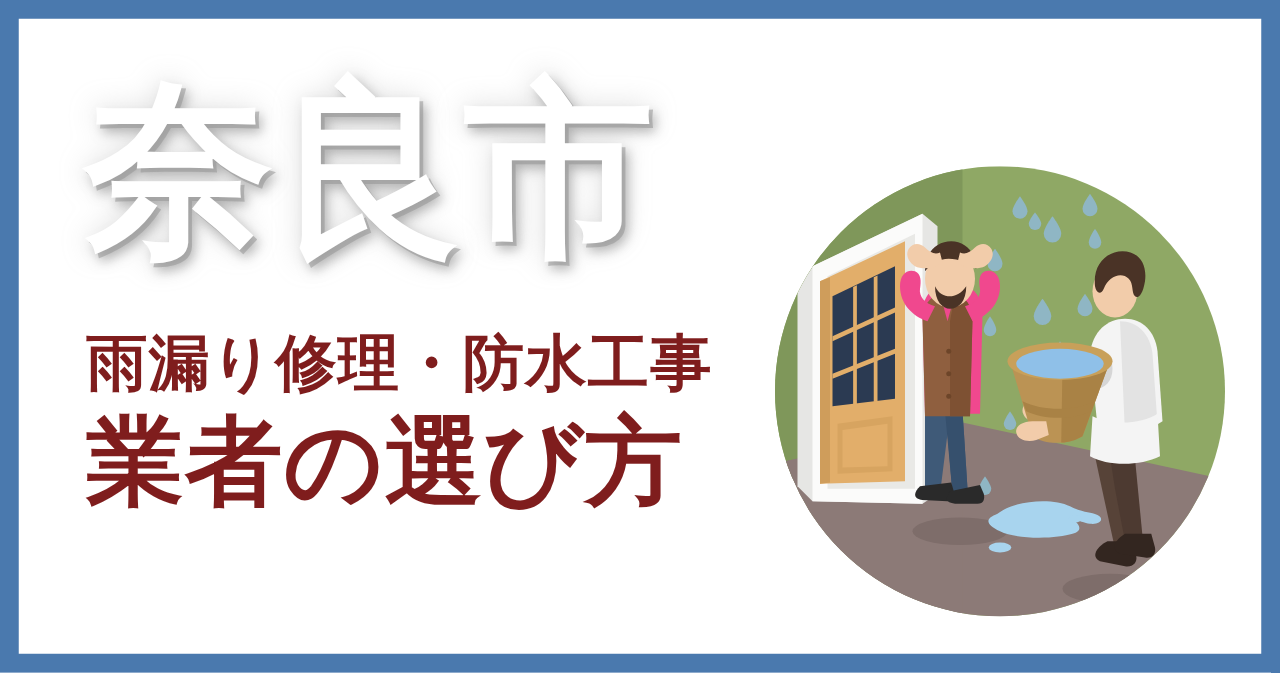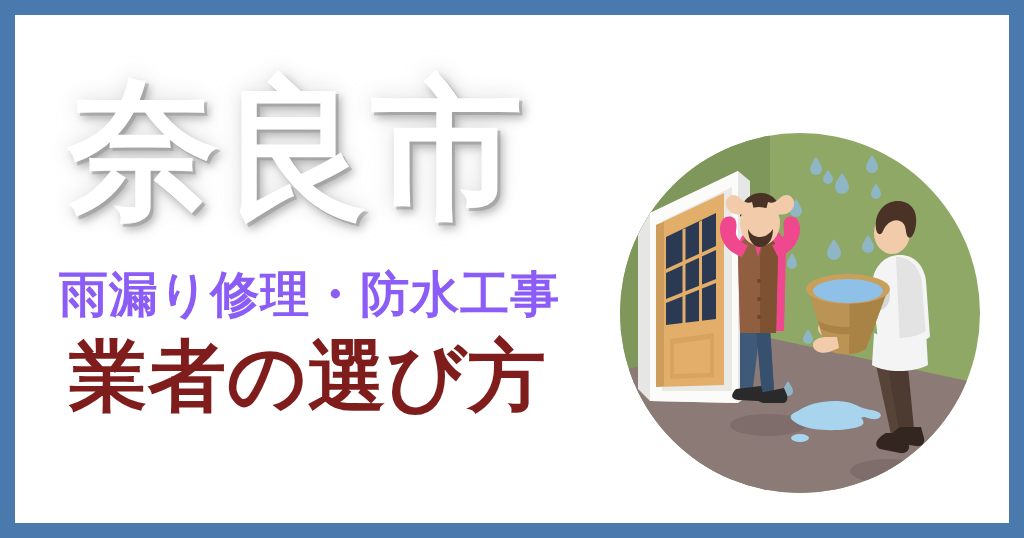--- a/index.html
+++ b/index.html
@@ -5,20 +5,21 @@
   html,body{margin:0;padding:0;}
   body{
     width:1024px;height:538px;overflow:hidden;
     background:#4a79ae;
     font-family:"Liberation Sans","DejaVu Sans",sans-serif;
   }
   #canvas{
     position:relative;width:1024px;height:538px;
     background:#4a79ae;
     box-sizing:border-box;
+    font-family:Liberation Mono, monospace;
   }
   .inner-card{
     position:absolute;left:15px;top:15px;
     width:994px;height:508px;
     background:#ffffff;
     box-sizing:border-box;
   }
   
   .text-block{
     position:absolute;left:40px;top:40px;width:560px;height:400px;
@@ -29,24 +30,24 @@
     font-weight:bold;
     color:#ffffff;
     letter-spacing:0px;
     white-space:nowrap;
     text-shadow:
       3px 3px 0 rgba(150,150,150,.55),
       5px 6px 9px rgba(130,130,130,.55),
       0 0 22px rgba(170,170,170,.40);
   }
   .title-sub1{
-    position:absolute;left:4px;top:215px;
+    position:absolute;left:14px;top:215px;
     font-size:49px;line-height:1.0;
     font-weight:bold;
-    color:#8b5cf6;
+    color:#7f1d1d;
     letter-spacing:1px;
     white-space:nowrap;
   }
   .title-sub2{
     position:absolute;left:14px;top:282px;
     font-size:78px;line-height:1.0;
     font-weight:bold;
     color:#7f1d1d;
     letter-spacing:1px;
     white-space:nowrap;

